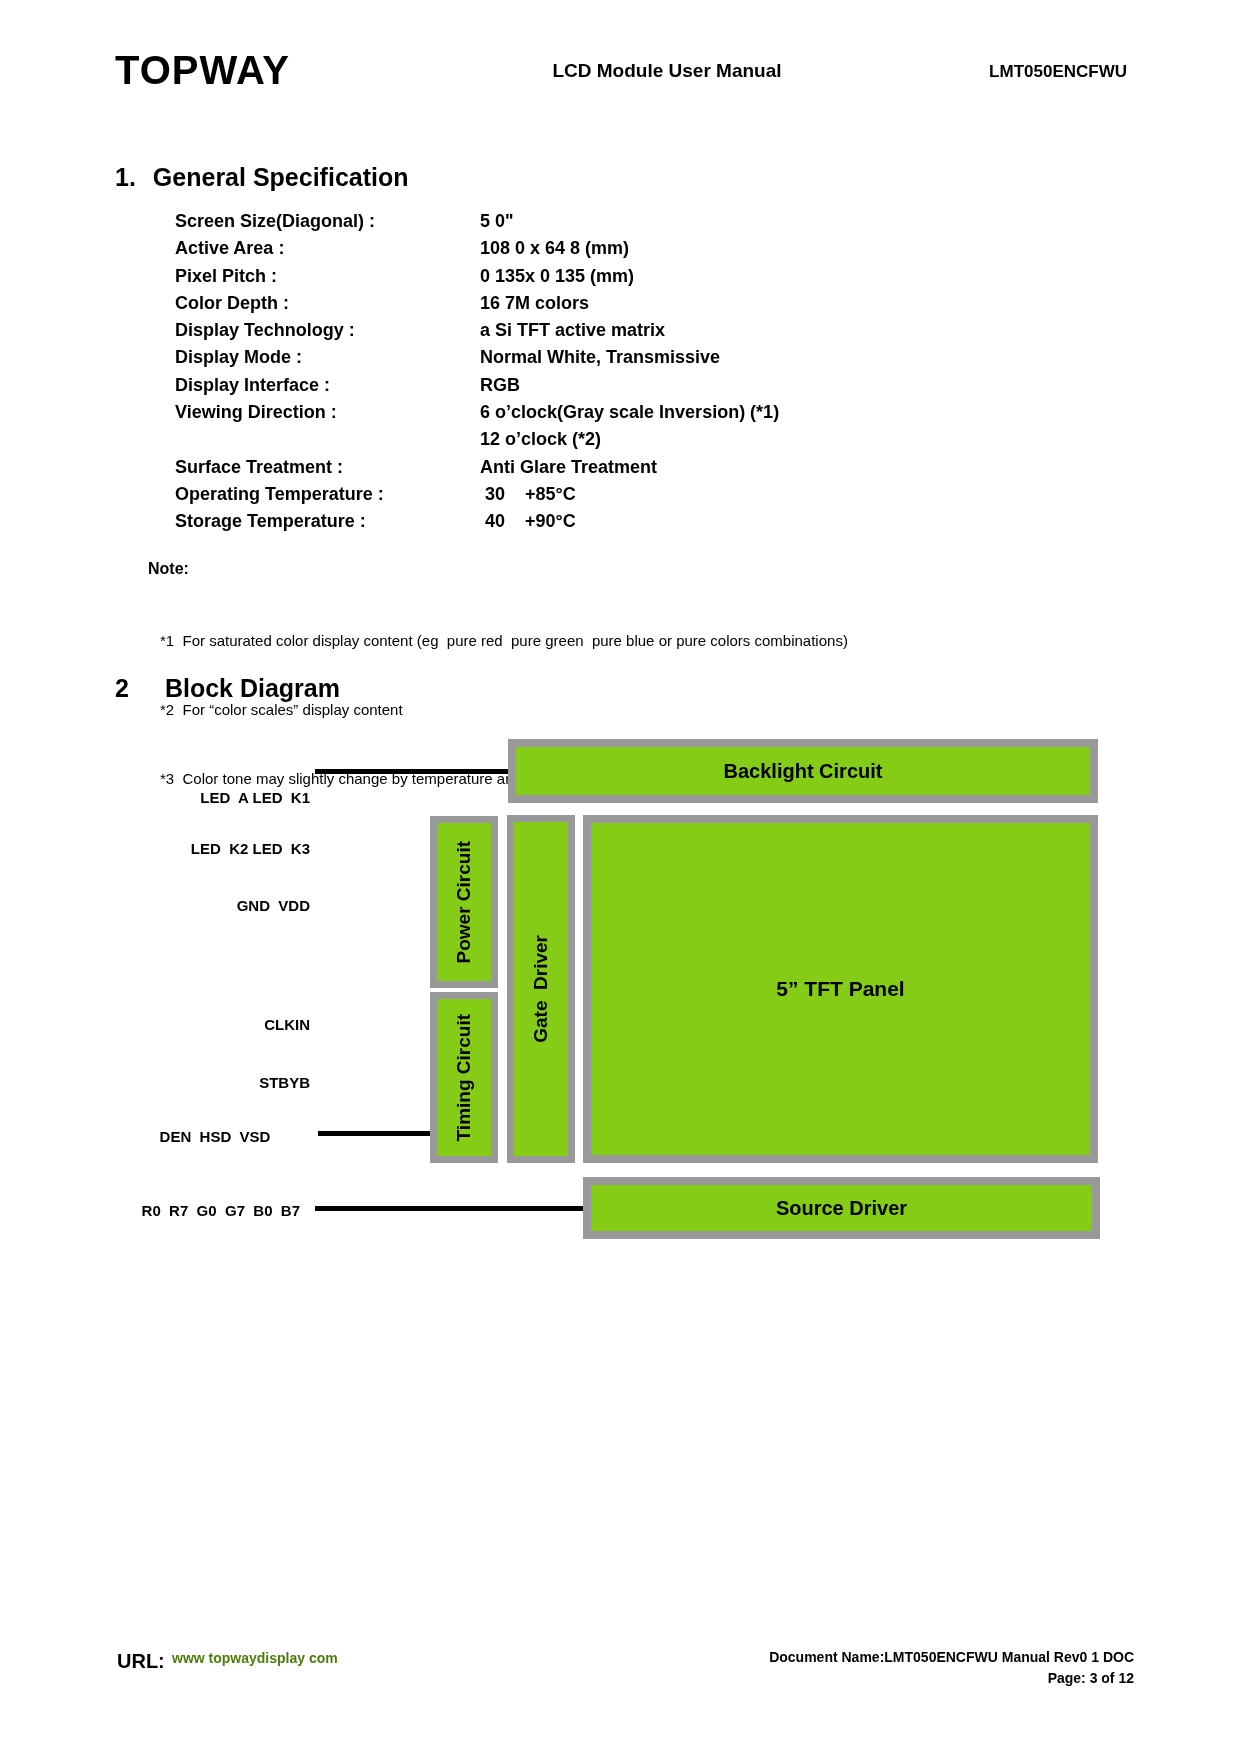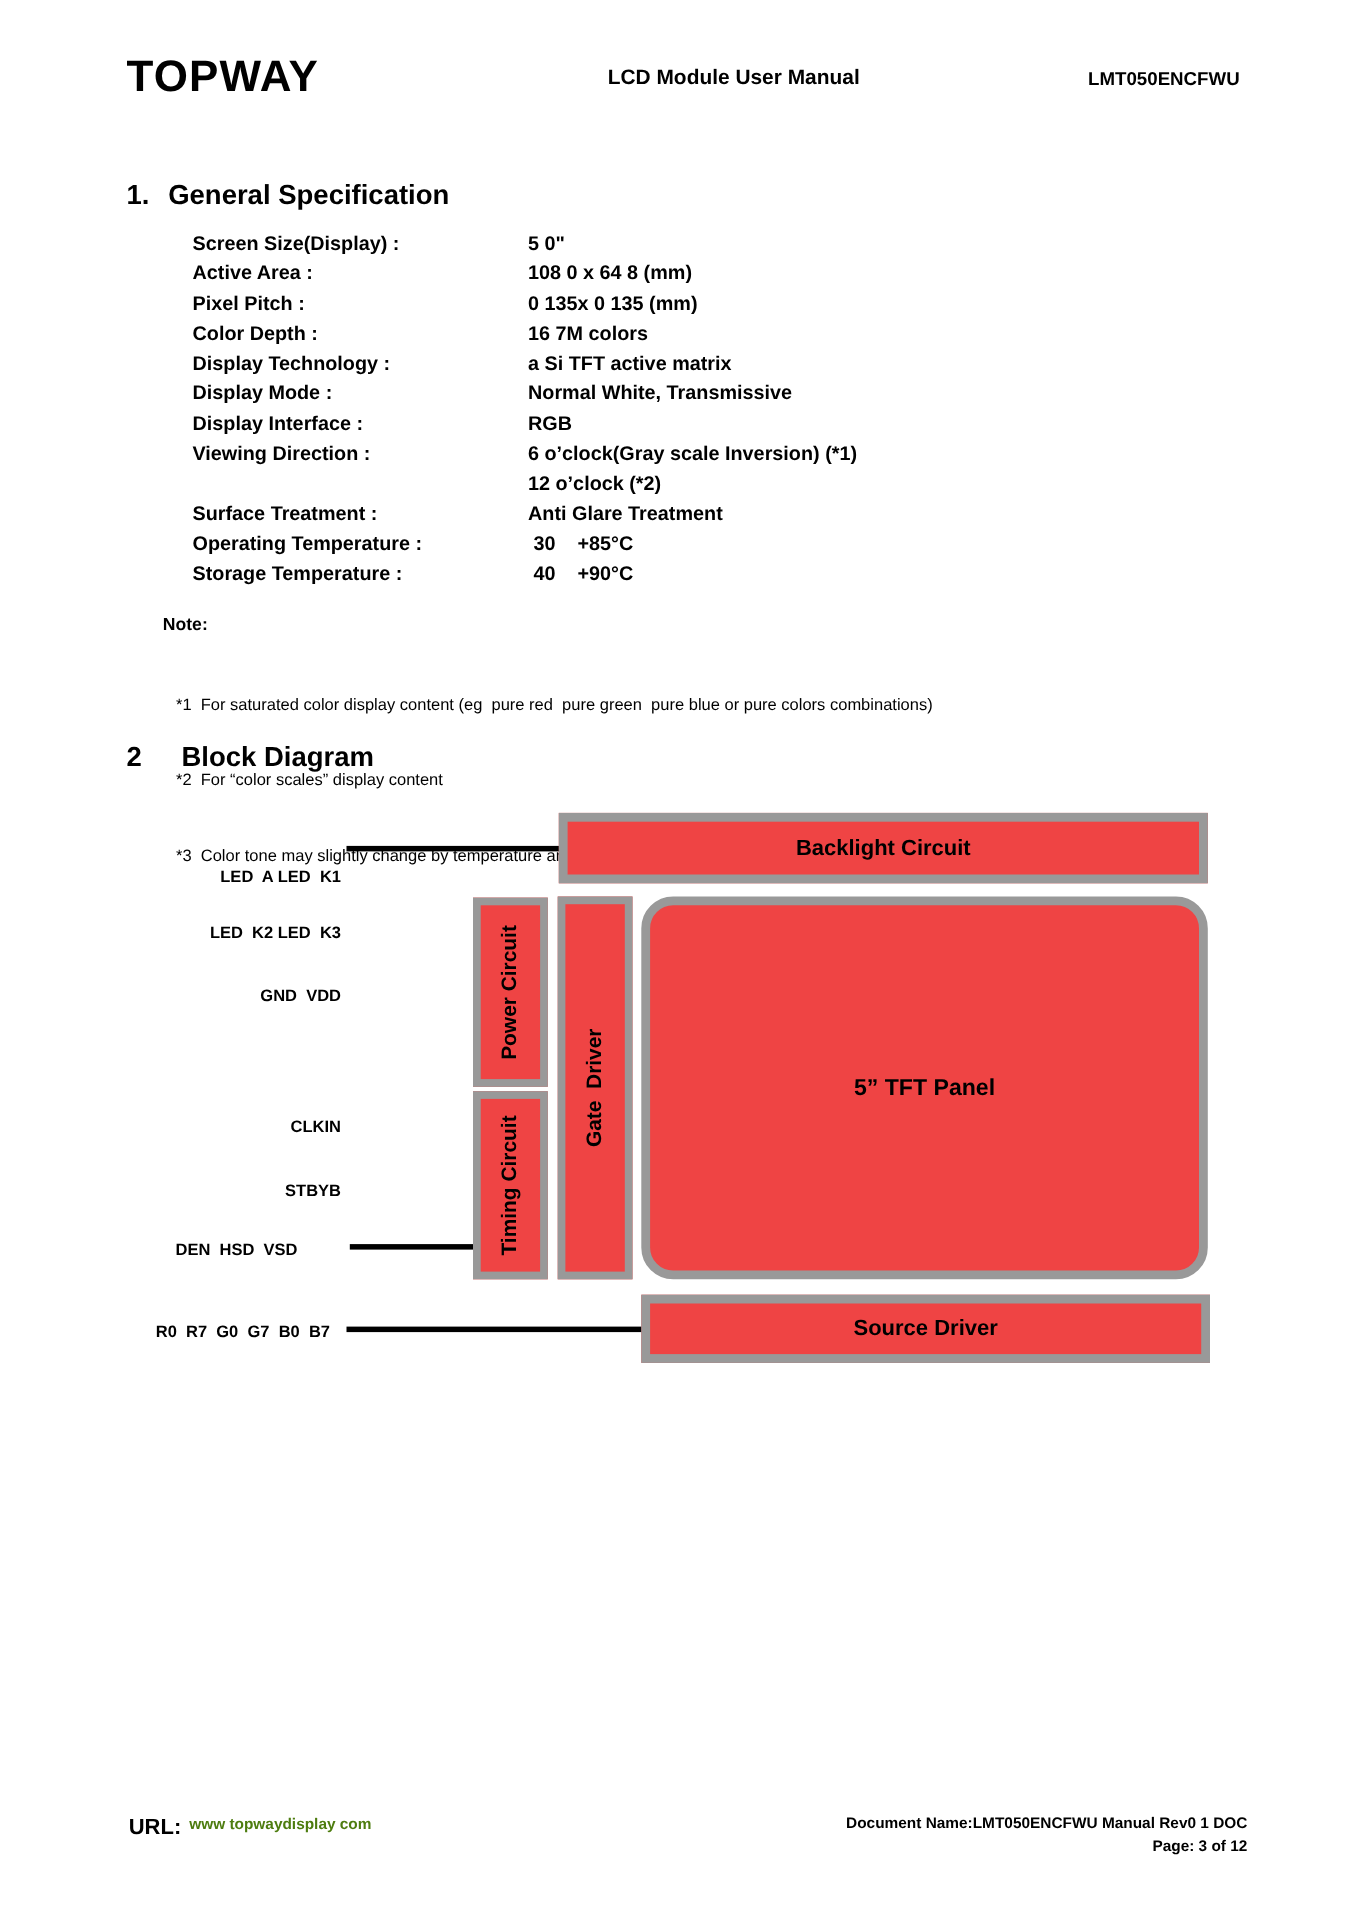--- a/index.html
+++ b/index.html
@@ -25,21 +25,21 @@
   .spec-table{left:175px;top:211px;}
   .spec-row{display:flex;height:27.3px;font-size:18px;font-weight:600;}
   .spec-label{width:305px;white-space:pre;}
   .spec-value{white-space:pre;}
 
   .note-title{left:148px;top:560px;font-size:16px;font-weight:600;}
   .notes{left:160px;top:583px;font-size:15px;font-weight:400;line-height:23px;white-space:pre;}
 
   
   .dbox{
-    position:absolute;border:8px solid #999999;background:#ef4444;box-sizing:border-box;
+    position:absolute;border:8px solid #999999;background:#84cc16;box-sizing:border-box;
     display:flex;align-items:center;justify-content:center;
     font-weight:700;font-size:20px;white-space:pre;
   }
   .dbox.small{border-width:7px;}
   .vtext{writing-mode:vertical-rl;transform:rotate(180deg);font-weight:700;font-size:19px;white-space:pre;}
   .sig{position:absolute;font-size:15px;font-weight:700;white-space:pre;text-align:right;width:190px;}
   .wire{position:absolute;background:#000;height:5px;}
 
   
   .footer-url-label{left:117px;top:1650px;font-size:20px;font-weight:600;}
@@ -56,21 +56,21 @@
   <div class="abs header-title">LCD Module User Manual</div>
   <div class="abs header-model">LMT050ENCFWU</div>
 
   <div class="abs heading h1">
     <span class="heading-number">1.</span>
     <span class="heading-title">General Specification</span>
   </div>
 
   <div class="abs spec-table">
     <div class="spec-row">
-        <span class="spec-label">Screen Size(Display) :</span>
+        <span class="spec-label">Screen Size(Diagonal) :</span>
         <span class="spec-value">5 0"</span>
       </div>
     <div class="spec-row">
         <span class="spec-label">Active Area :</span>
         <span class="spec-value">108 0 x 64 8 (mm)</span>
       </div>
     <div class="spec-row">
         <span class="spec-label">Pixel Pitch :</span>
         <span class="spec-value">0 135x 0 135 (mm)</span>
       </div>
@@ -143,21 +143,21 @@
   </div>
   <div class="dbox small" style="left:430px;top:816px;width:68px;height:172px;">
     <span class="vtext">Power Circuit</span>
   </div>
   <div class="dbox small" style="left:430px;top:992px;width:68px;height:171px;">
     <span class="vtext">Timing Circuit</span>
   </div>
   <div class="dbox small" style="left:507px;top:815px;width:68px;height:348px;">
     <span class="vtext">Gate  Driver</span>
   </div>
-  <div class="dbox" style="left:583px;top:815px;width:515px;height:348px;font-size:21px;border-radius:29px;">
+  <div class="dbox" style="left:583px;top:815px;width:515px;height:348px;font-size:21px;">
     <span>5” TFT Panel</span>
   </div>
   <div class="dbox" style="left:583px;top:1177px;width:517px;height:62px;">
     <span>Source Driver</span>
   </div>
 
   <div class="abs footer-url-label">URL:</div>
   <div class="abs footer-url">www topwaydisplay com</div>
   <div class="abs footer-doc">Document Name:LMT050ENCFWU Manual Rev0 1 DOC</div>
   <div class="abs footer-page">Page: 3 of  12</div>

